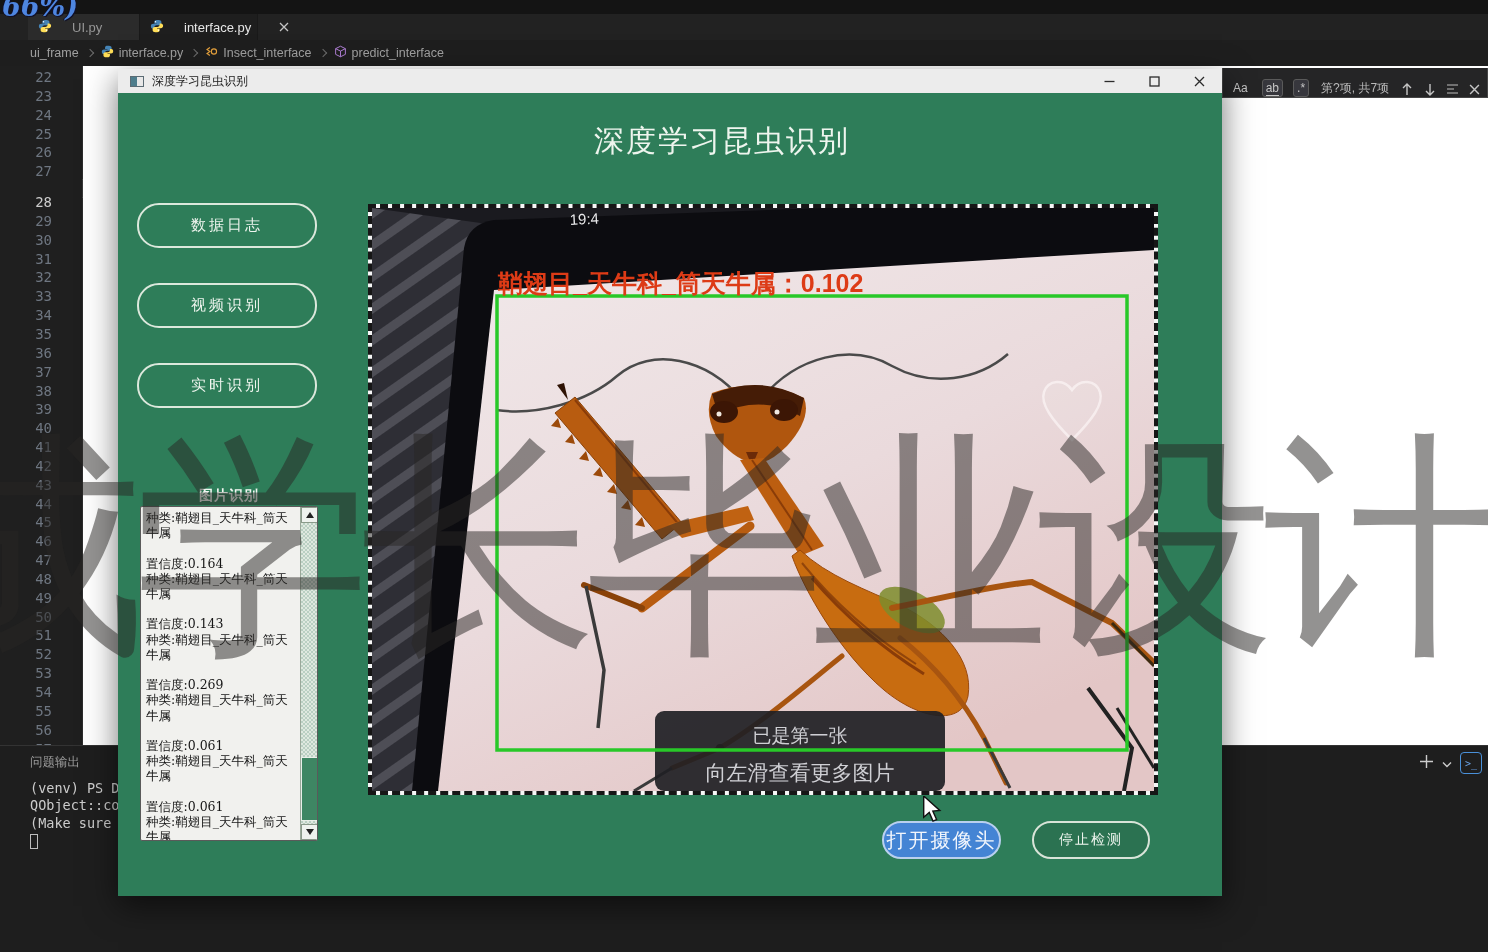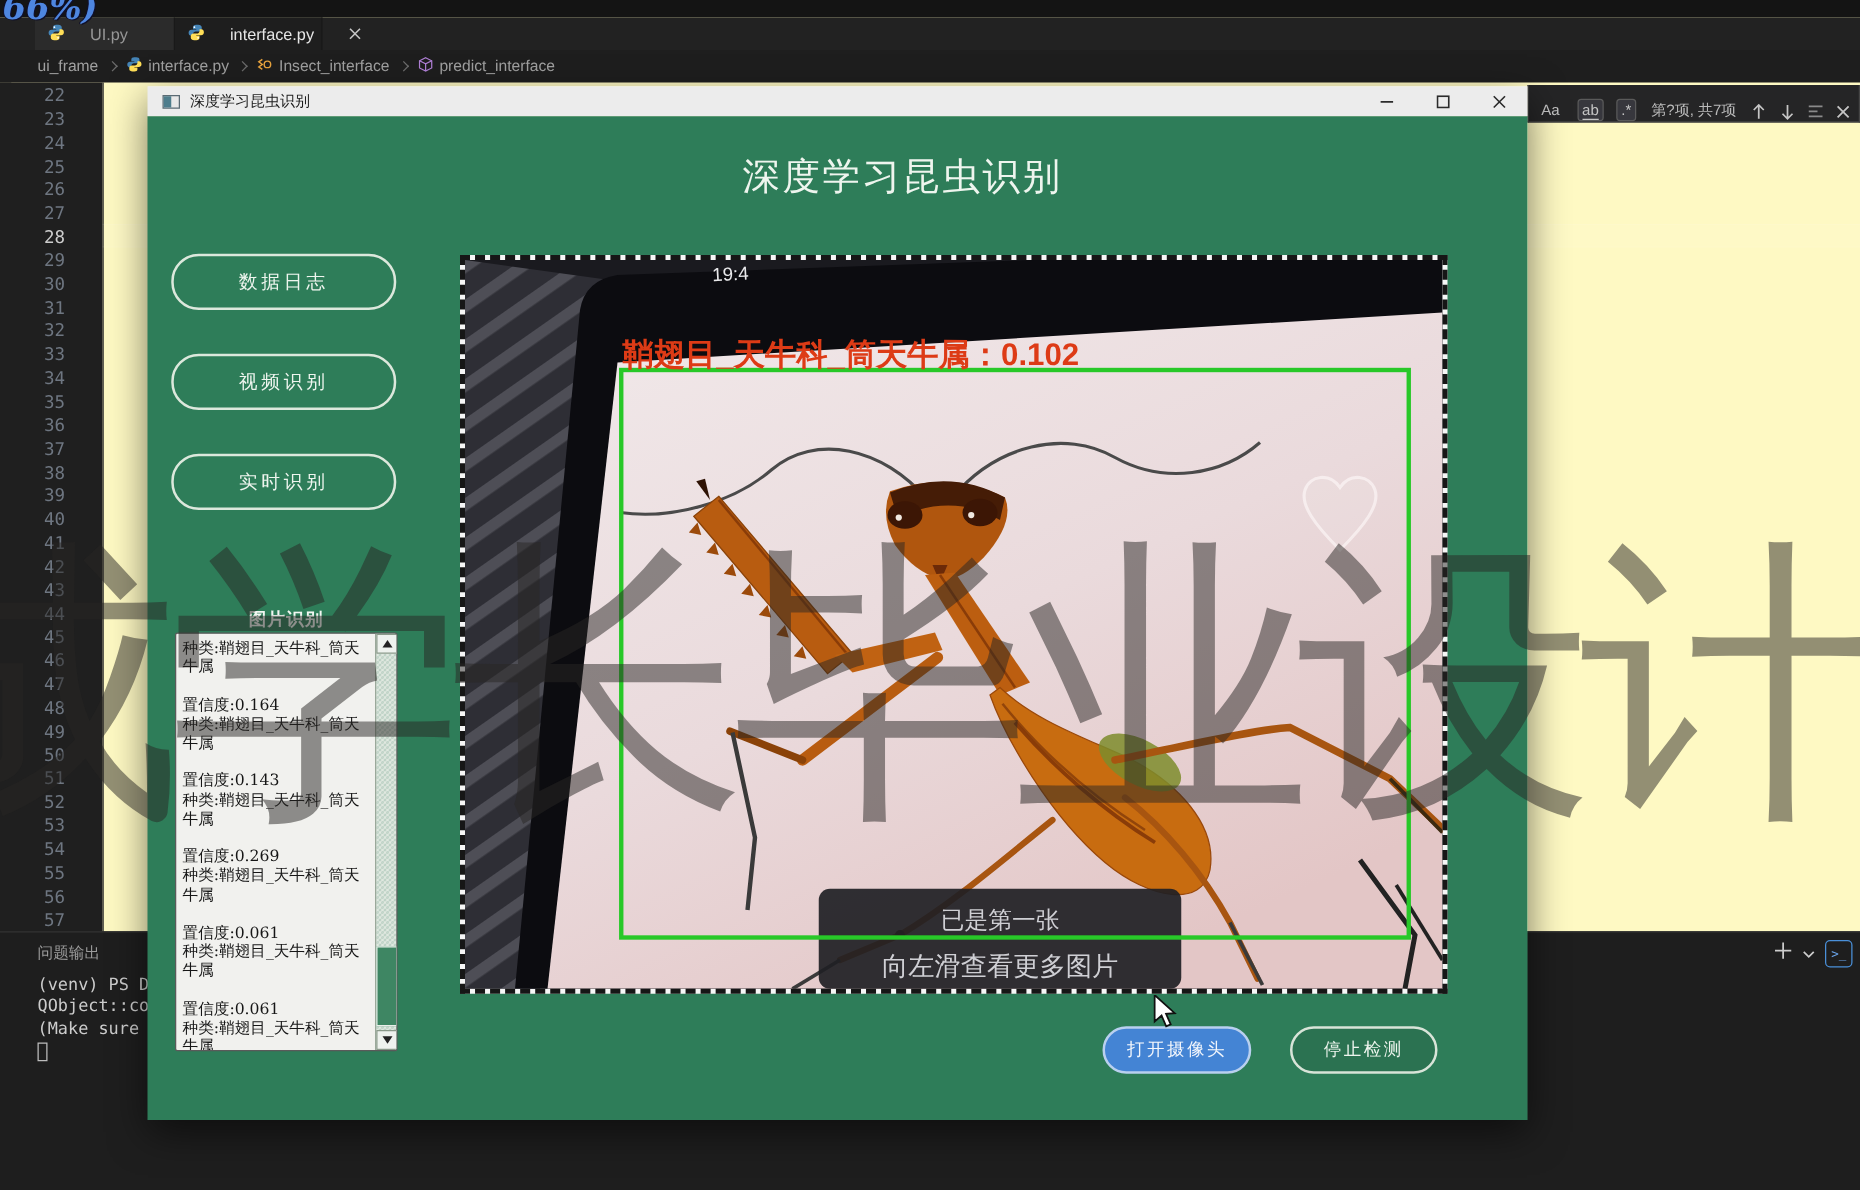--- a/index.html
+++ b/index.html
@@ -1,18 +1,18 @@
 <!DOCTYPE html>
 <html><head>
 <meta charset="utf-8">
 <style>
   * { margin:0; padding:0; box-sizing:border-box; }
   html,body { width:1488px; height:952px; overflow:hidden; background:#1f1f1f;
               font-family:"Liberation Sans", sans-serif; }
-  #stage { position:relative; width:1488px; height:952px; background:#fef9c3;text-decoration:underline; }
+  #stage { position:relative; width:1488px; height:952px; background:#ffffff;text-decoration:underline; }
 
   
   .top-strip { position:absolute; left:0; top:0; width:1488px; height:14px; background:#141414; }
   .zoom-overlay { position:absolute; left:2px; top:-9px; z-index:6;
     font-family:"DejaVu Serif", serif; font-style:italic; font-weight:bold;
     font-size:27px; color:#4e86e0; text-shadow:1px 1px 0 #10102a, -1px 0 0 #10102a; }
   .tabbar { position:absolute; left:0; top:14px; width:1488px; height:26px; background:#222222; }
   .tab { position:absolute; top:0; height:26px; display:flex; align-items:center; gap:20px;
          padding:0 10px; font-size:13px; color:#969696; border-right:1px solid #191919; }
   .tab.active { background:#1e1e1e; color:#e6e6e6; }
@@ -20,21 +20,21 @@
   .tab .close-x { margin-left:8px; }
   .breadcrumbs { position:absolute; left:0; top:40px; width:1488px; height:26px; background:#1e1e1e;
     display:flex; align-items:center; gap:6px; padding-left:30px; font-size:12.5px; color:#a0a0a0; }
   .crumb { display:flex; align-items:center; gap:5px; cursor:default; }
   .chev { width:6px; height:6px; border-right:1.5px solid #6d6d6d; border-top:1.5px solid #6d6d6d;
           transform:rotate(45deg); margin:0 2px; }
   .gutter-wrap { position:absolute; left:0; top:66px; width:82px; height:686px; background:#1f1f1f; }
   .gutter { position:absolute; left:0; top:2px; width:56px; }
   .ln { height:18.85px; line-height:18.85px; text-align:right; padding-right:4px;
         font-family:"DejaVu Sans Mono", monospace; font-size:14px; color:#6e7681; }
-  .ln.cur { color:#cccccc; }
+  .ln.cur { color:#cccccc;margin-top:12px; }
   .editor-split { position:absolute; left:82px; top:66px; width:1px; height:680px; background:#2e2e2e; }
   .current-line { position:absolute; left:82px; top:179px; width:1406px; height:19px;
     background:rgba(255,255,255,0.05); border-top:1px solid rgba(255,255,255,0.07);
     border-bottom:1px solid rgba(255,255,255,0.07); }
   .left-rail { position:absolute; left:0; top:66px; width:9px; height:820px; background:#262626; }
   .left-rail-thumb { position:absolute; left:0; top:188px; width:9px; height:34px; background:#454545; }
 
   
   .find-widget { position:absolute; left:1222px; top:68px; width:266px; height:30px; z-index:5;
     background:#252526; border:1px solid #454545; border-top:none; display:flex; align-items:flex-end;
@@ -95,21 +95,21 @@
             border-top:6px solid #222; }
   .scroll-thumb { position:absolute; left:0; top:250px; width:17px; height:64px; background:#3e8663;
     border:1px solid #e9efe9; cursor:pointer; }
 
   
   .camera-frame { position:absolute; left:250px; top:111px; width:790px; height:591px; background:#f6f6f6; }
   .camera-frame svg { position:absolute; left:4px; top:4px; }
   .camera-frame::after { content:''; position:absolute; inset:0; border:4px dashed #161616; pointer-events:none; }
 
   .btn-camera { position:absolute; left:764px; top:728px; width:119px; height:38px; border-radius:19px;
-    background:#4484d4; border:2px solid #b9d0ef; color:#f2f6fc; font-size:14px; letter-spacing:2px;
+    background:#4484d4; border:2px solid #b9d0ef; color:#f2f6fc; font-size:20px; letter-spacing:2px;
     display:flex; align-items:center; justify-content:center; cursor:pointer; }
   .btn-stop { position:absolute; left:914px; top:728px; width:118px; height:38px; border-radius:19px;
     background:#2b7251; border:2px solid #d8e4d8; color:#eef5ee; font-size:14px; letter-spacing:2px;
     display:flex; align-items:center; justify-content:center; cursor:pointer; }
 
   
   .watermark { position:absolute; left:-92px; top:390px; z-index:60; pointer-events:none;
     font-family:"DejaVu Serif", serif; font-size:238px; letter-spacing:-12px; white-space:nowrap;
     color:rgba(40,38,36,0.5); }
   .mouse-cursor { position:absolute; left:922px; top:796px; z-index:70; pointer-events:none; }

